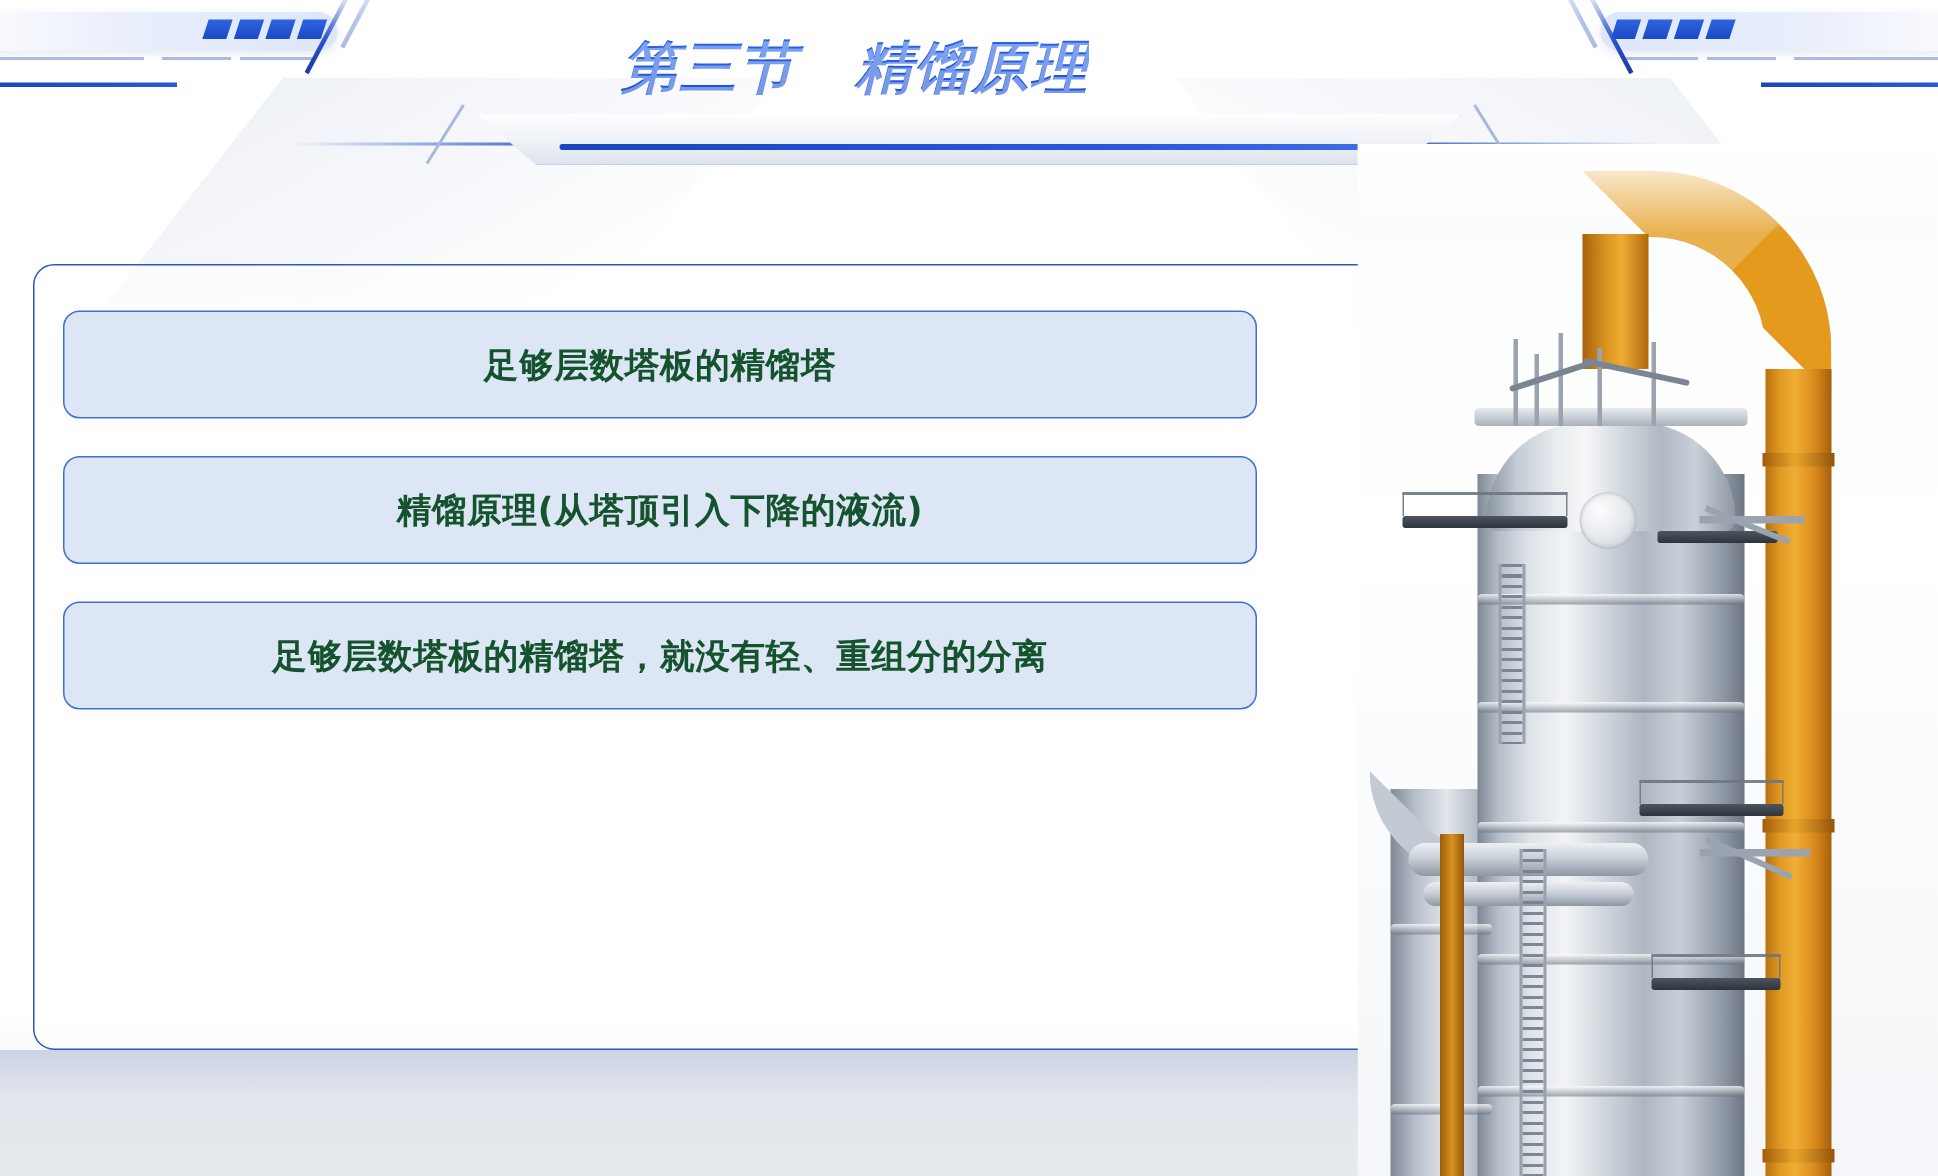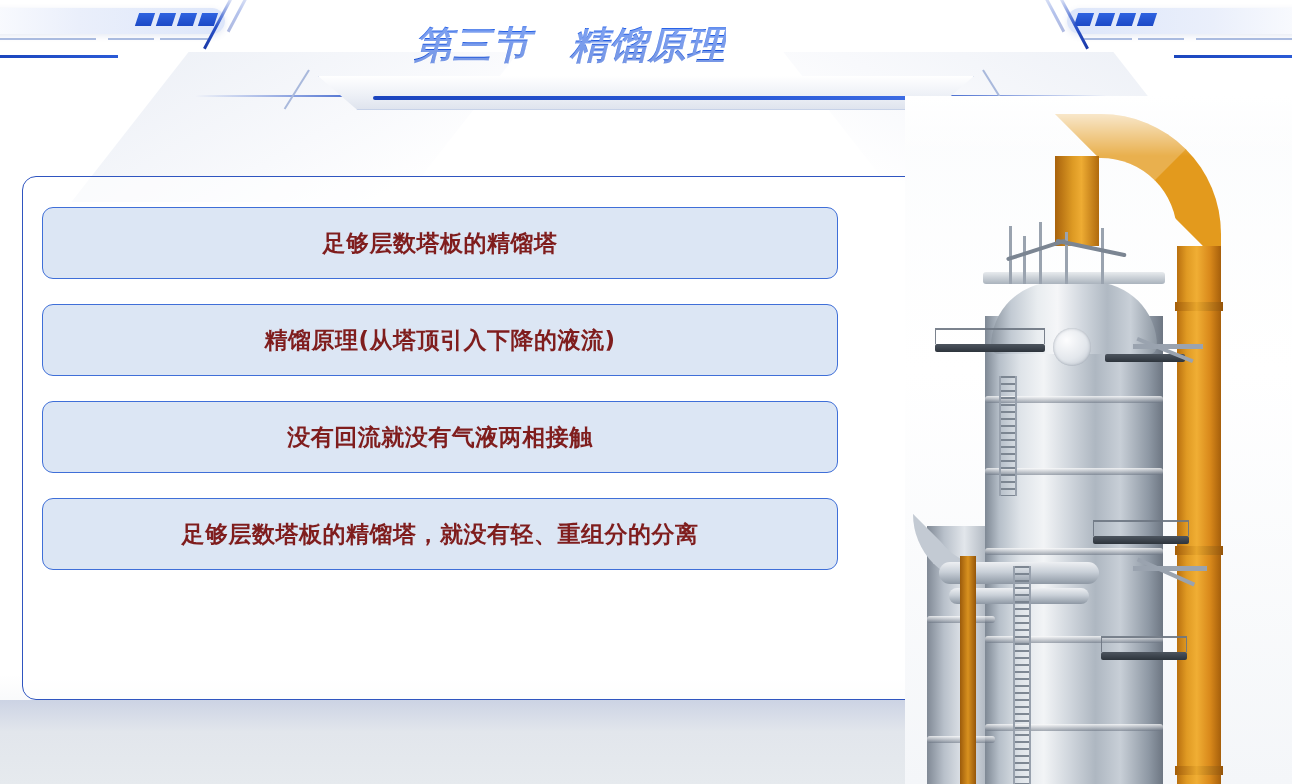--- a/index.html
+++ b/index.html
@@ -152,21 +152,21 @@
   .cbox{
     width:796px; height:72px;
     margin-bottom:25px;
     background:#dce6f4;
     border:1.6px solid #3f6fd8;
     border-radius:11px;
     display:flex; align-items:center; justify-content:center;
   }
   .cbox:last-child{ margin-bottom:0; }
   .cbox-text{
-    font-size:23px; font-weight:bold; color:#7f1d1d;
+    font-size:23px; font-weight:bold; color:#14532d;
     letter-spacing:.5px;
     text-align:center;
     font-family:"DejaVu Sans","Liberation Sans",sans-serif;
   }
 
   
   .photo{
     position:absolute; left:905px; top:96px;
     width:387px; height:688px;
     overflow:hidden;
@@ -367,23 +367,20 @@
   <div class="panel"></div>
 
   <div class="boxes">
     <div class="cbox">
       <div class="cbox-text">足够层数塔板的精馏塔</div>
     </div>
     <div class="cbox">
       <div class="cbox-text">精馏原理(从塔顶引入下降的液流)</div>
     </div>
     <div class="cbox">
-      <div class="cbox-text">没有回流就没有气液两相接触</div>
-    </div>
-    <div class="cbox">
       <div class="cbox-text">足够层数塔板的精馏塔，就没有轻、重组分的分离</div>
     </div>
   </div>
 
   <div class="photo">
     <div class="sky"></div>
 
     <div class="pipe-bend"></div>
     <div class="pipe-bend-shade"></div>
     <div class="pipe-left-leg"></div>

